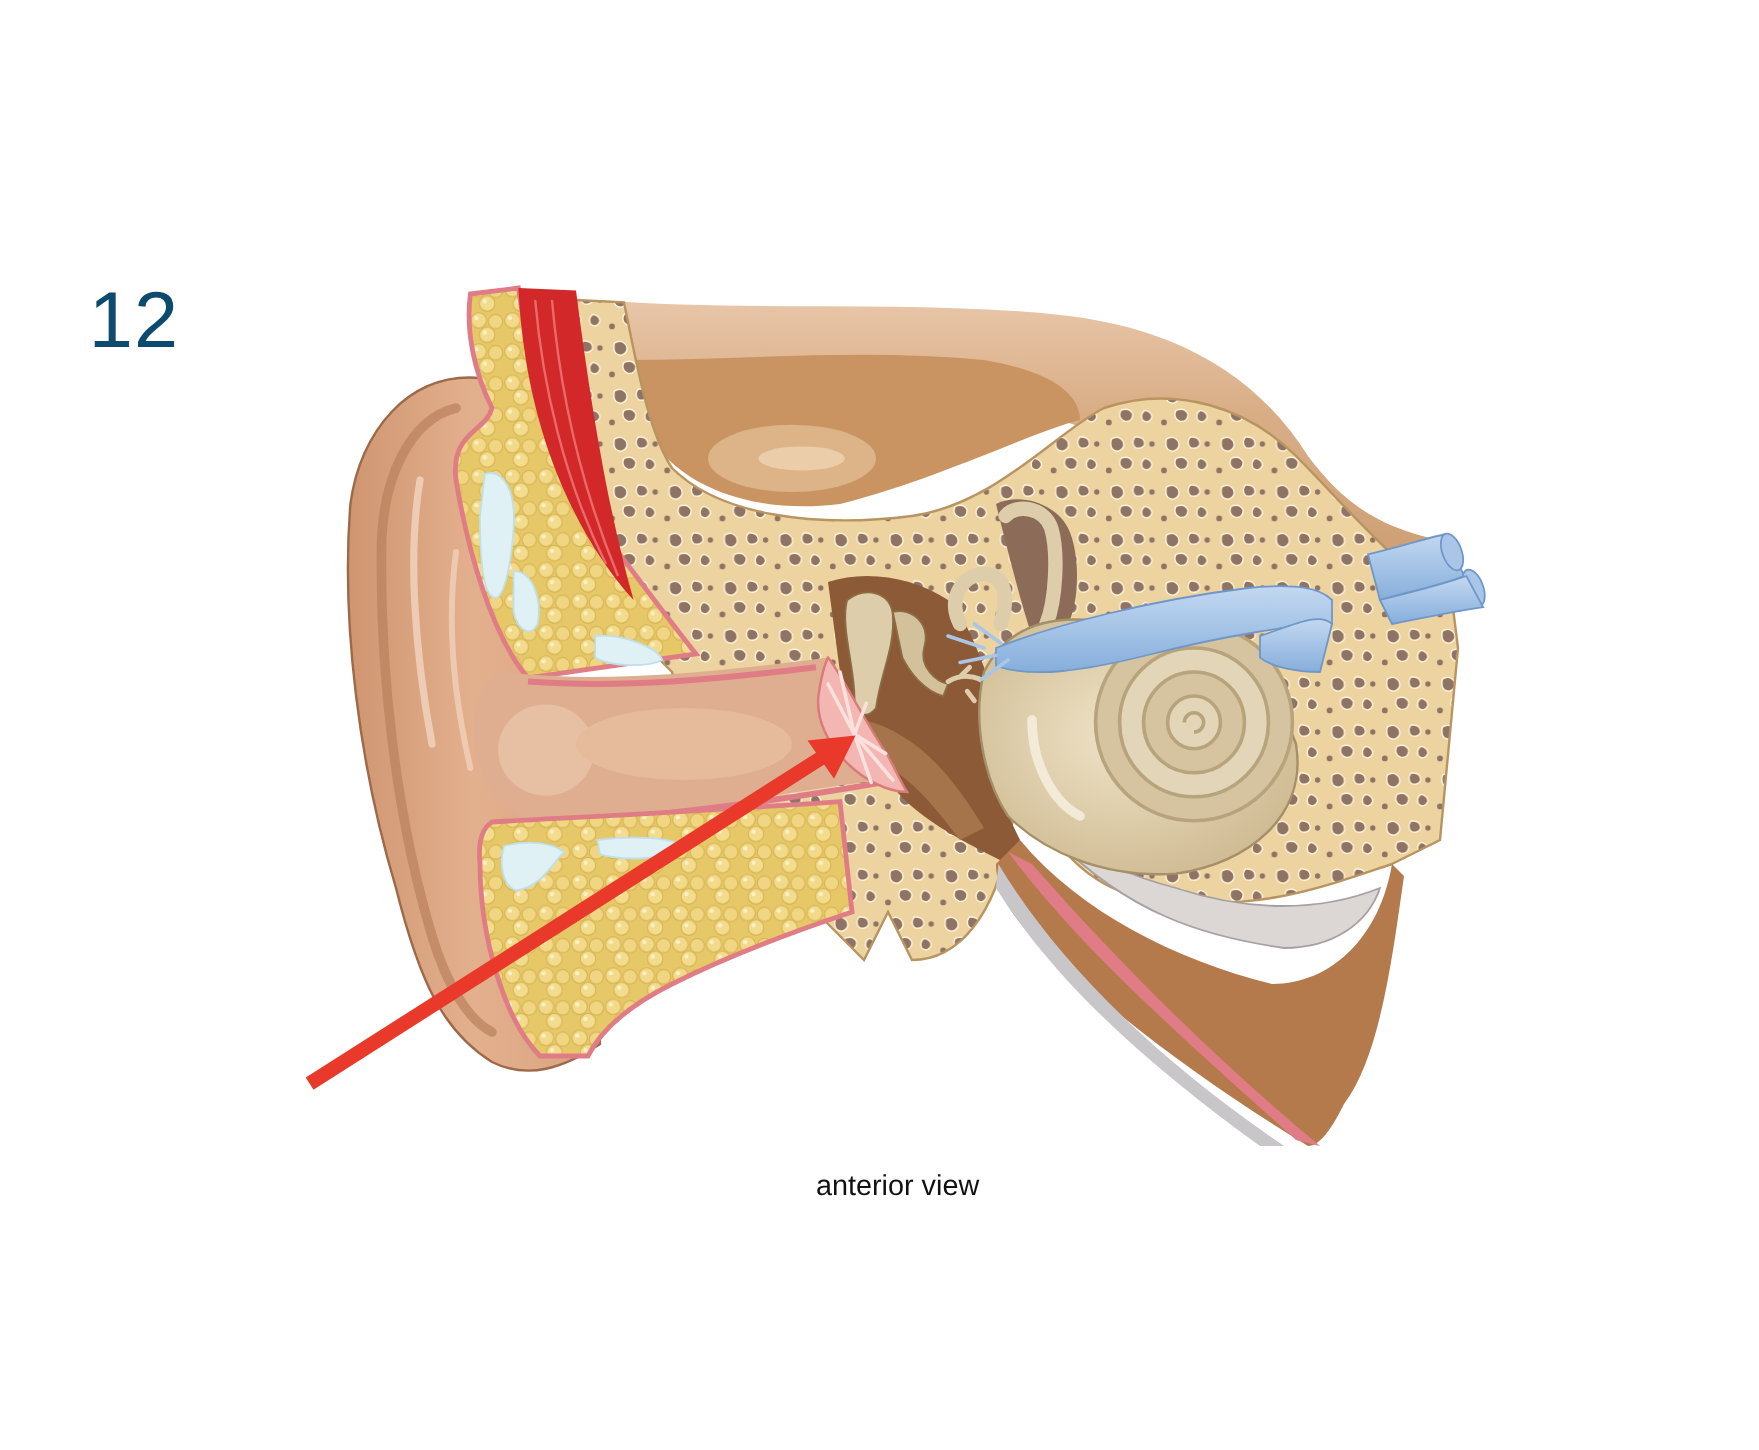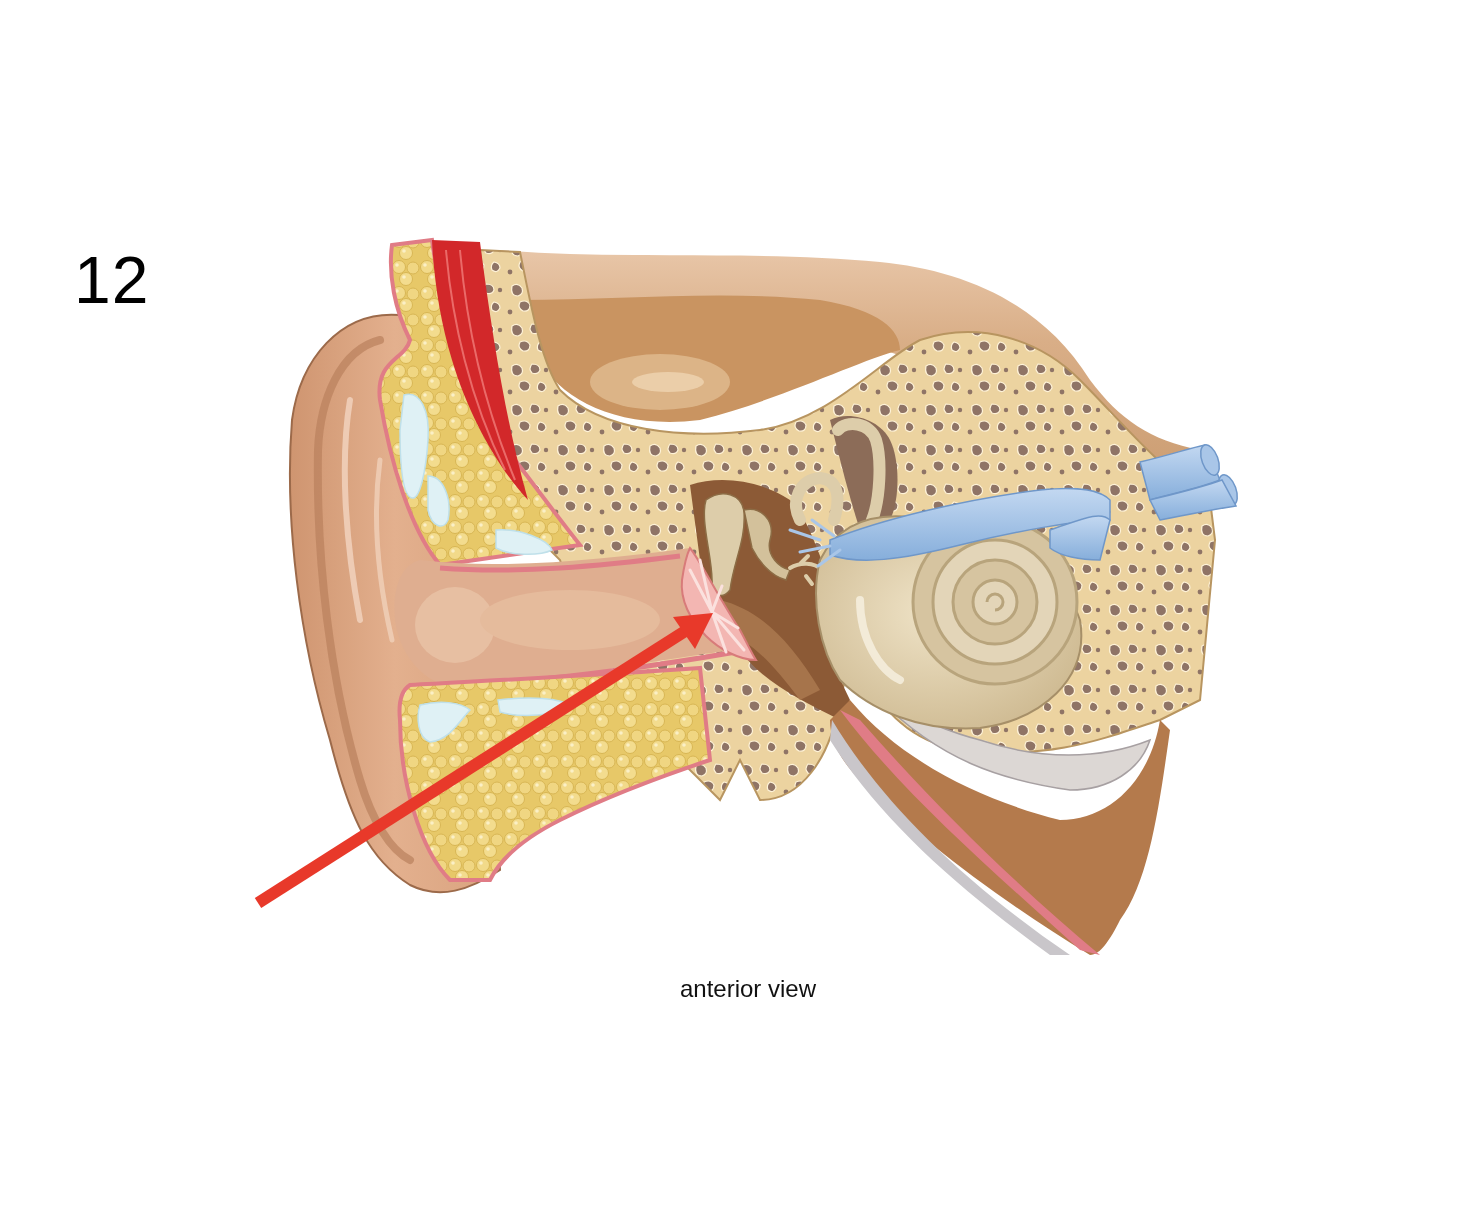--- a/index.html
+++ b/index.html
@@ -10,24 +10,24 @@
     body {
       width: 1466px;
       height: 1208px;
       position: relative;
       overflow: hidden;
       font-family: "Liberation Sans", "DejaVu Sans", sans-serif;
     }
     .question-number {
       position: absolute;
       left: 74px;
-      top: 240px;
+      top: 226px;
       font-size: 66px;
       line-height: 80px;
-      color: #000000;
+      color: #0c4a6e;
       font-weight: 400;
       letter-spacing: 1px;
     }
     .illustration {
       position: absolute;
       left: 0;
       top: 0;
       width: 1466px;
       height: 1208px;
     }

